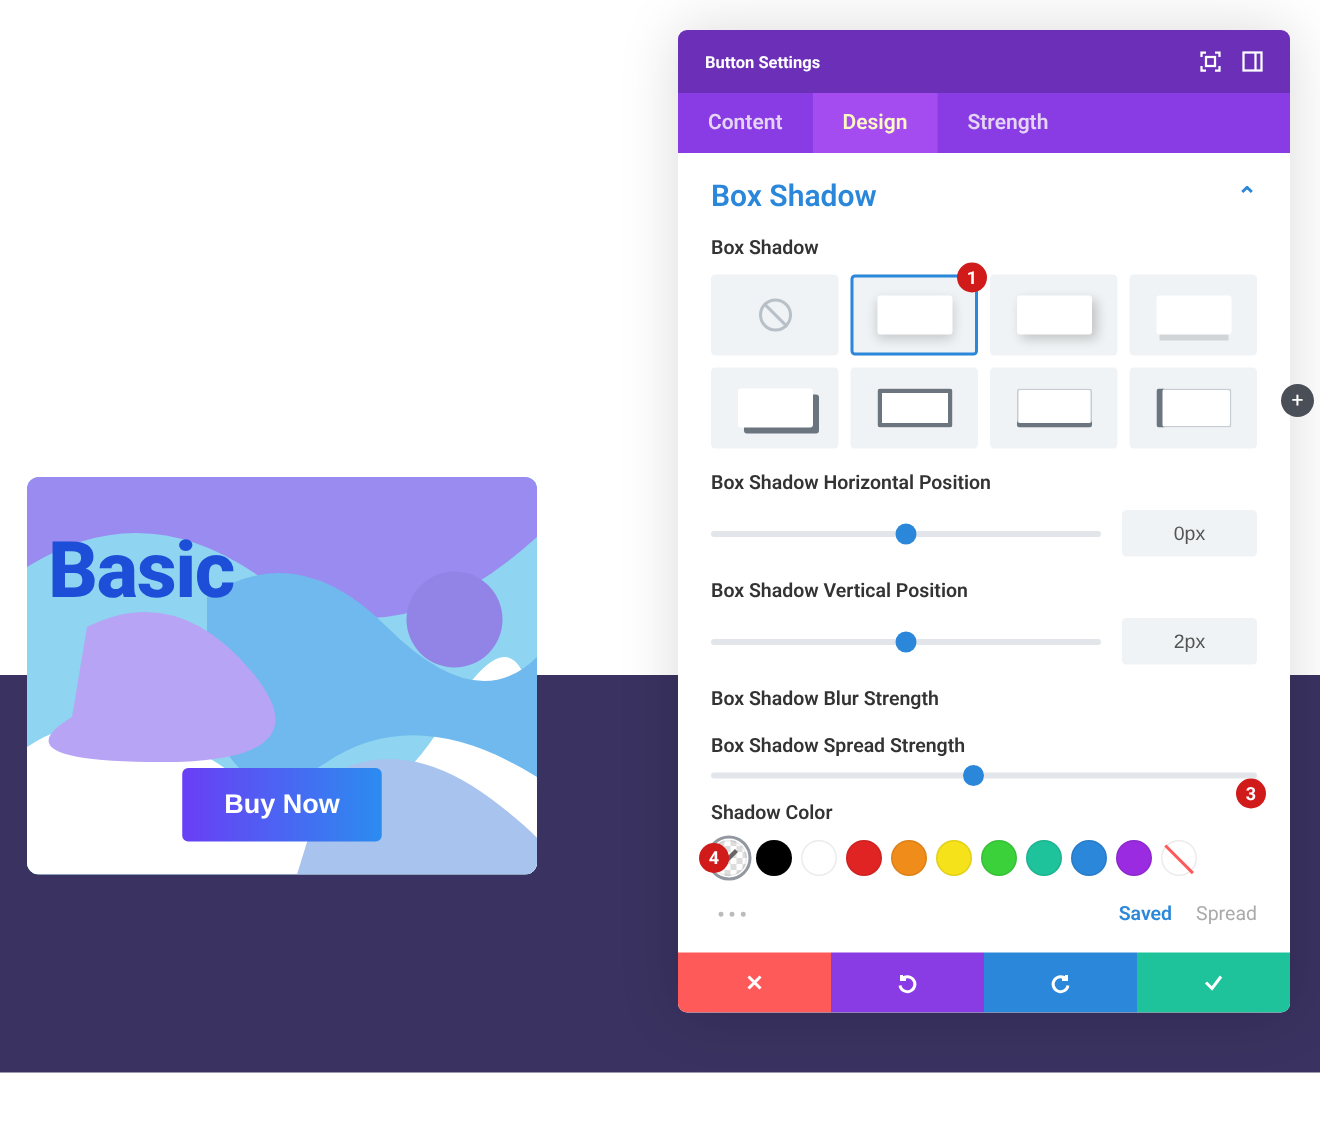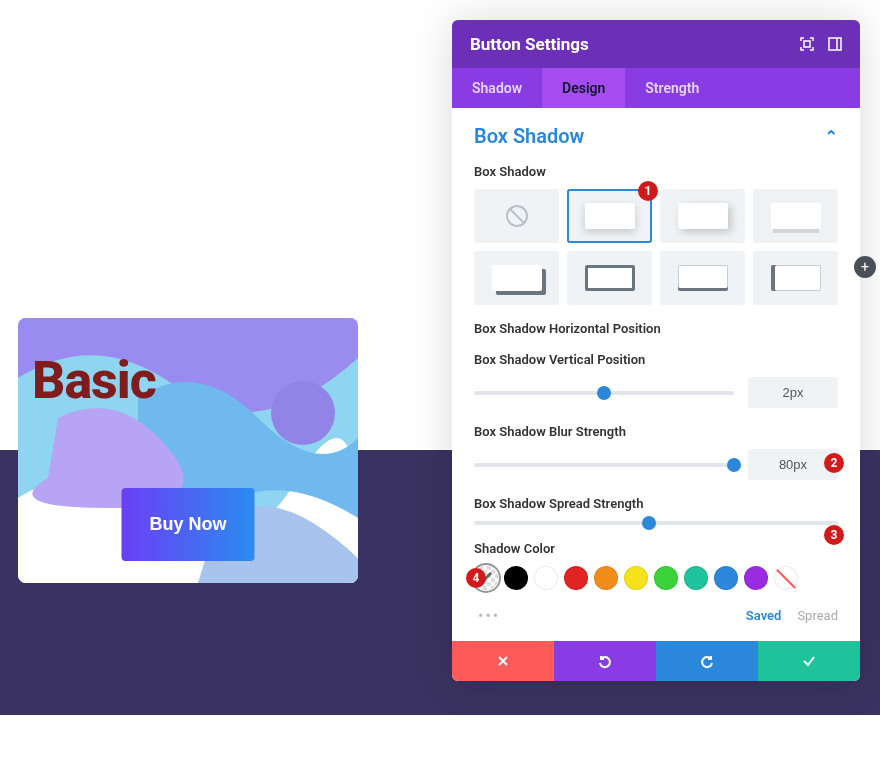--- a/index.html
+++ b/index.html
@@ -3,33 +3,33 @@
 <meta charset="utf-8">
 <style>
 * { box-sizing: border-box; margin: 0; padding: 0; }
 body { font-family: -apple-system, BlinkMacSystemFont, "Segoe UI", Roboto, sans-serif; background: #fff; width: 880px; height: 761px; position: relative; overflow: hidden; }
 
 .bg-bar { position: absolute; left: 0; right: 0; top: 450px; height: 265px; background: #3a3260; }
 
 .preview-card { position: absolute; left: 18px; top: 318px; width: 340px; height: 265px; border-radius: 8px; overflow: hidden; background: #b4e0f5; }
 .abstract-bg { position: absolute; inset: 0; }
 .abstract-bg svg { width: 100%; height: 100%; }
-.preview-title { position: absolute; left: 14px; top: 32px; font-size: 52px; font-weight: 800; color: #7f1d1d; letter-spacing: -1px; }
-.buy-btn { position: absolute; left: 50%; transform: translateX(-50%); bottom: 22px; padding: 26px 28px; border: none; border-radius: 4px; background: linear-gradient(90deg, #6a3ef5, #2b8cf0); color: #fff; font-size: 18px; font-weight: 700; cursor: pointer; text-align: right; }
+.preview-title { position: absolute; left: 14px; top: 32px; font-size: 52px; font-weight: 800; color: #1d4ed8; letter-spacing: -1px; }
+.buy-btn { position: absolute; left: 50%; transform: translateX(-50%); bottom: 22px; padding: 14px 28px; border: none; border-radius: 4px; background: linear-gradient(90deg, #6a3ef5, #2b8cf0); color: #fff; font-size: 18px; font-weight: 700; cursor: pointer; text-align: right; }
 
 .panel { position: absolute; right: 20px; top: 20px; width: 408px; background: #fff; box-shadow: 0 0 40px rgba(0,0,0,.15); border-radius: 6px; overflow: hidden; }
 .panel-header { background: #6c2fb8; color: #fff; }
 .panel-title-row { display: flex; align-items: center; justify-content: space-between; padding: 14px 18px; }
-.panel-title { font-size: 17px; font-weight: 700; }
+.panel-title { font-size: 11px; font-weight: 700; }
 .panel-icons { display: flex; gap: 14px; }
 .panel-icons span { cursor: pointer; display: inline-flex; }
 
 .tabs { display: flex; background: #893ce3; }
 .tab { padding: 12px 20px; font-size: 14px; color: #e4d4f5; font-weight: 600; cursor: pointer; }
-.tab.active { background: #a54cf0; color: #0f172a; }
+.tab.active { background: #a54cf0; color: #fef9c3; }
 
 .panel-body { padding: 16px 22px 8px; max-height: 620px; overflow-y: auto; }
 .section-header { display: flex; justify-content: space-between; align-items: center; margin-bottom: 14px; }
 .section-title { color: #2b87da; font-size: 20px; font-weight: 600; }
 .chevron { color: #2b87da; font-weight: bold; }
 
 .field-label { font-size: 13px; color: #333; font-weight: 600; margin-bottom: 10px; margin-top: 16px; }
 .field-label:first-of-type { margin-top: 0; }
 
 .shadow-grid { display: grid; grid-template-columns: repeat(4, 1fr); gap: 8px; }
@@ -108,21 +108,21 @@
           </span>
         <span>
             <svg width="14" height="14" viewBox="0 0 14 14" fill="none" stroke="#fff" stroke-width="1.5">
               <rect x="1" y="1" width="12" height="12"></rect>
               <line x1="9" y1="1" x2="9" y2="13"></line>
             </svg>
           </span>
       </div>
     </div>
     <div class="tabs">
-      <div class="tab">Shadow</div>
+      <div class="tab">Content</div>
       <div class="tab active">Design</div>
       <div class="tab">Strength</div>
     </div>
   </div>
 
   <div class="panel-body">
     <div class="section-header">
       <div class="section-title">Box Shadow</div>
       <div class="chevron">⌃</div>
     </div>
@@ -150,37 +150,36 @@
         </div>
       <div class="shadow-opt">
           <div class="shadow-rect sh6"></div>
         </div>
       <div class="shadow-opt">
           <div class="shadow-rect sh7"></div>
         </div>
     </div>
 
     <div class="field-label">Box Shadow Horizontal Position</div>
+    <div class="slider-row">
+      <div class="slider">
+          <div class="slider-thumb" style="left:50%"></div>
+        </div>
+      <input class="slider-val" value="0px" style="">
+    </div>
 
     <div class="field-label">Box Shadow Vertical Position</div>
     <div class="slider-row">
       <div class="slider">
           <div class="slider-thumb" style="left:50%"></div>
         </div>
       <input class="slider-val" value="2px" style="">
     </div>
 
     <div class="field-label">Box Shadow Blur Strength</div>
-    <div class="slider-row" style="position:relative">
-      <div class="slider">
-          <div class="slider-thumb" style="left:100%"></div>
-        </div>
-      <input class="slider-val" value="80px" style="">
-      <div class="badge" style="right:-6px;top:4px">2</div>
-    </div>
 
     <div class="field-label">Box Shadow Spread Strength</div>
     <div class="slider-row" style="position:relative">
       <div class="slider">
           <div class="slider-thumb" style="left:48%"></div>
         </div>
       <div class="badge" style="right:-6px;top:4px">3</div>
     </div>
 
     <div class="field-label">Shadow Color</div>

